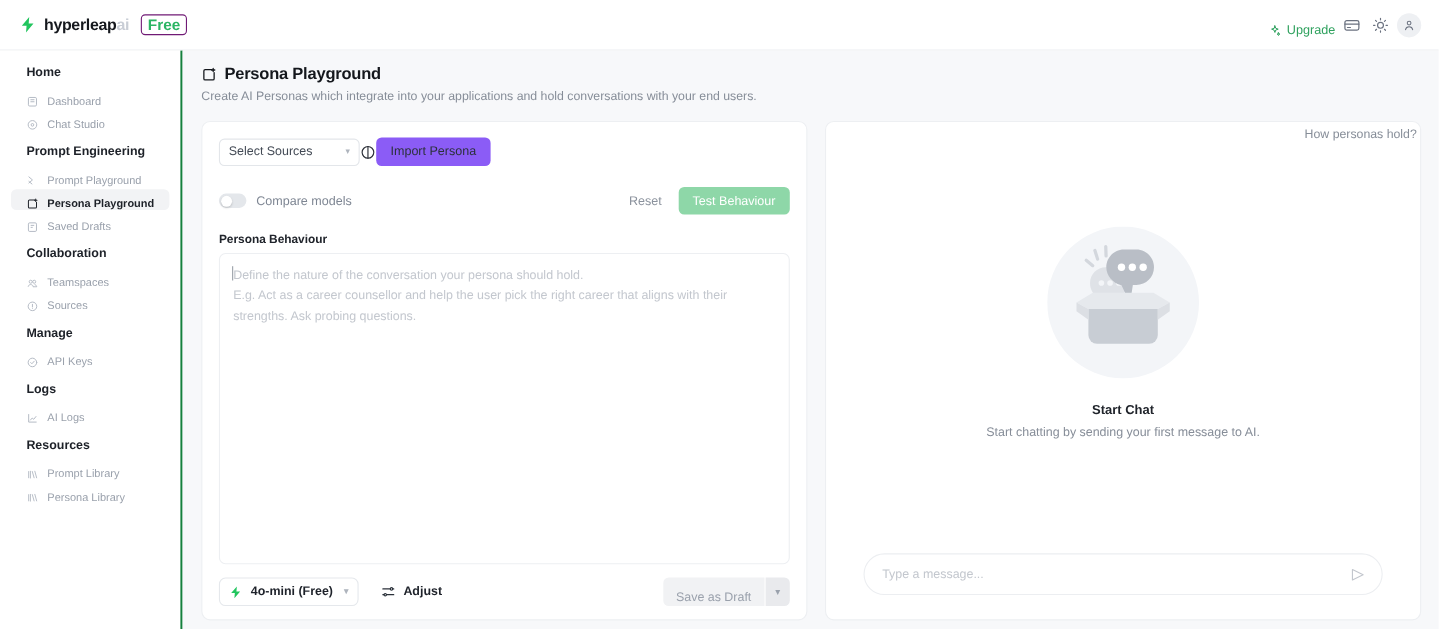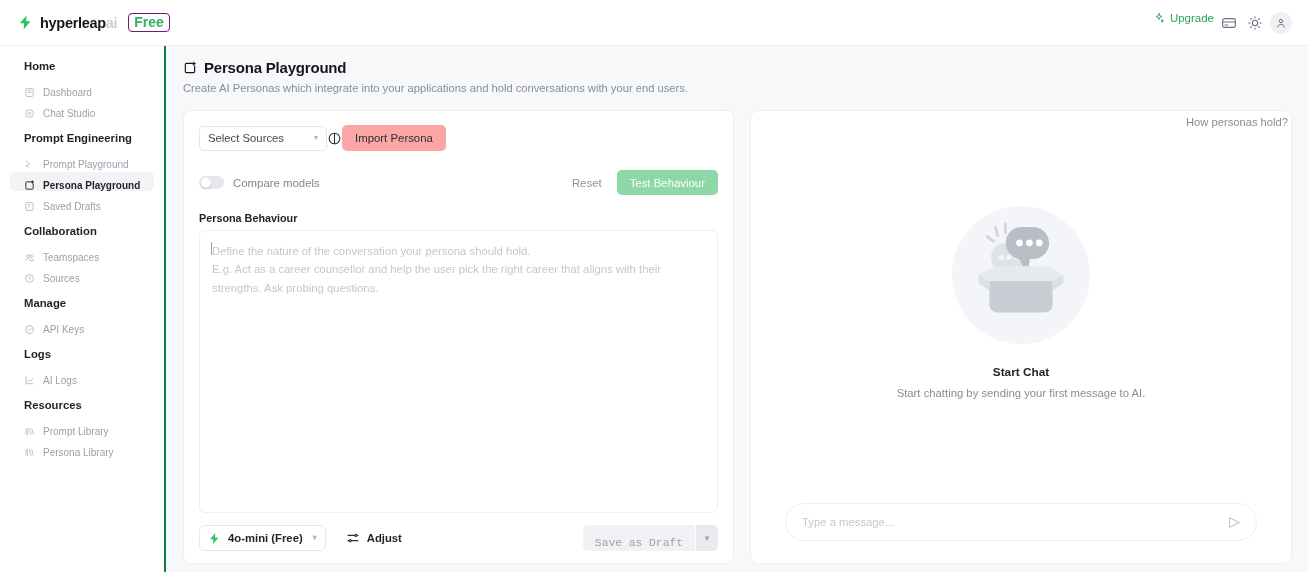--- a/index.html
+++ b/index.html
@@ -22,21 +22,21 @@
   .brand { display: flex; align-items: center; gap: 6px; }
   .bolt { width: 17px; height: 17px; display: block; }
   .brand-name { font-size: 14.5px; font-weight: 700; color: #15181d; letter-spacing: -0.3px; }
   .brand-name .dim { color: #c9ced6; font-weight: 700; }
   .plan-badge {
     font-size: 14px; color: #2bb563; font-weight: 600;
     border: 1px solid #701a75; border-radius: 4px;
     padding: 1.5px 5px 2px; margin-left: 5px; line-height: 1;
     background: #ffffff;
   }
-  .topbar-right { margin-left: auto; display: flex; align-items: flex-start; gap: 4px; }
+  .topbar-right { margin-left: auto; display: flex; align-items: flex-end; gap: 4px; }
   .upgrade {
     display: flex; align-items: center; gap: 5px;
     font-size: 11.5px; color: #2fa15e; font-weight: 500; cursor: pointer;
   }
   .icon-btn {
     width: 22px; height: 22px; display: flex; align-items: center; justify-content: center;
     color: #6b7280; cursor: pointer;
   }
   .avatar-btn {
     width: 22px; height: 22px; border-radius: 50%;
@@ -91,21 +91,21 @@
   }
   .row-sources { display: flex; align-items: center; gap: 0; }
   .select-sources {
     width: 128px; height: 25px; border: 1px solid #e3e6ea; border-radius: 5px;
     background: #fff; display: flex; align-items: center; padding: 0 8px;
     font-size: 11.3px; color: #434a55; cursor: pointer;
   }
   .select-sources .caret { margin-left: auto; color: #aeb4bd; font-size: 8px; line-height: 1; }
   .split-icon { color: #2c3038; cursor: pointer; display: flex; }
   .import-btn {
-    height: 26px; background: #fca5a5; border: none; border-radius: 5px;
+    height: 26px; background: #8b5cf6; border: none; border-radius: 5px;
     padding: 0 13px; font-size: 11.4px; color: #2d3views; color: #2b313a; font-weight: 500;
     font-family: inherit; cursor: pointer;
   }
 
   .row-compare { display: flex; align-items: center; margin-top: 19px; }
   .toggle {
     width: 25px; height: 13px; border-radius: 7px; background: #e4e7eb;
     position: relative; cursor: pointer; flex: 0 0 auto;
   }
   .toggle .knob {
@@ -147,21 +147,21 @@
   .model-select .caret { color: #aeb4bd; font-size: 8px; line-height: 1; margin-left: 3px; }
   .adjust-btn {
     display: flex; align-items: center; gap: 7px; margin-left: 20px;
     font-size: 11.3px; font-weight: 700; color: #1e222a; cursor: pointer;
     background: none; border: none; font-family: inherit;
   }
   .bottom-row .spacer { flex: 1; }
   .draft-group { display: flex; align-items: stretch; }
   .draft-btn {
     height: 26px; background: #f1f2f4; border: none; border-radius: 5px 0 0 5px;
-    padding: 12px 12px; font-size: 11.3px; color: #9aa1ac; font-family: Liberation Mono, monospace; cursor: pointer;
+    padding: 12px 12px; font-size: 11.3px; color: #9aa1ac; font-family: Liberation Sans, sans-serif; cursor: pointer;
   }
   .draft-caret {
     height: 26px; width: 22px; background: #e9eaed; border: none; border-radius: 0 5px 5px 0;
     margin-left: 1px; display: flex; align-items: center; justify-content: center;
     color: #9aa1ac; font-size: 9px; cursor: pointer;
   }
 
   
   .right-card {
     flex: 1; background: #ffffff; border: 1px solid #edeff2; border-radius: 8px;

